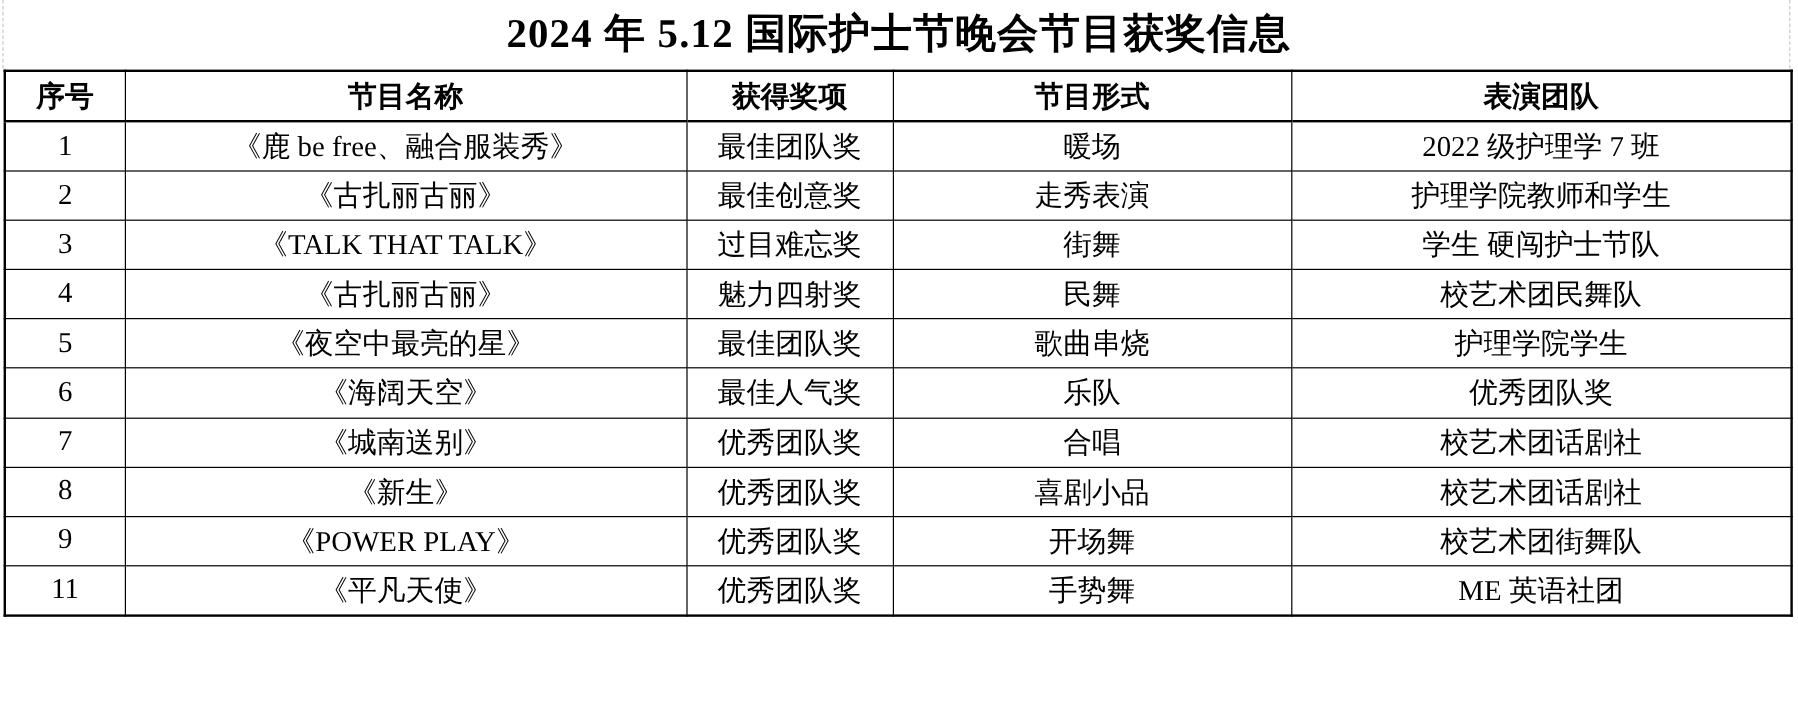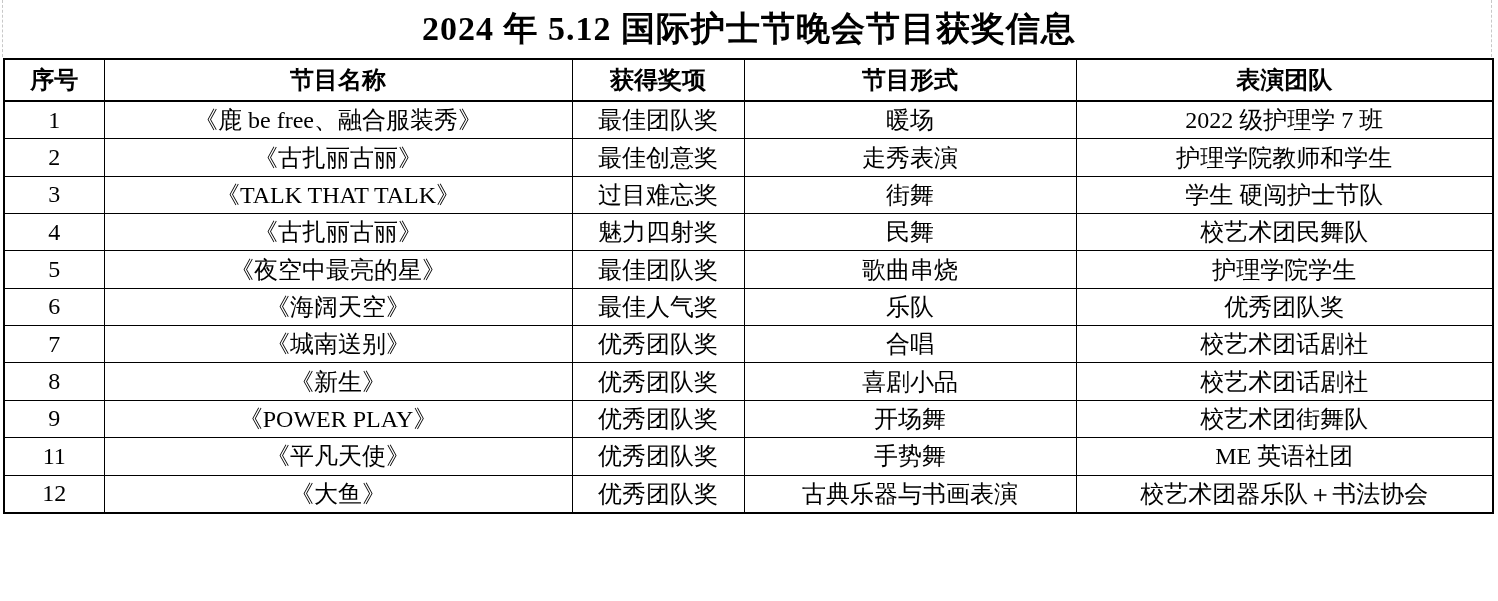--- a/index.html
+++ b/index.html
@@ -156,22 +156,15 @@
           <td>开场舞</td>
           <td>校艺术团街舞队</td>
         </tr>
         <tr>
           <td>11</td>
           <td>《平凡天使》</td>
           <td>优秀团队奖</td>
           <td>手势舞</td>
           <td>ME 英语社团</td>
         </tr>
-        <tr>
-          <td>12</td>
-          <td>《大鱼》</td>
-          <td>优秀团队奖</td>
-          <td>古典乐器与书画表演</td>
-          <td>校艺术团器乐队＋书法协会</td>
-        </tr>
       </tbody>
   </table>
 </div>
 
 </body></html>

